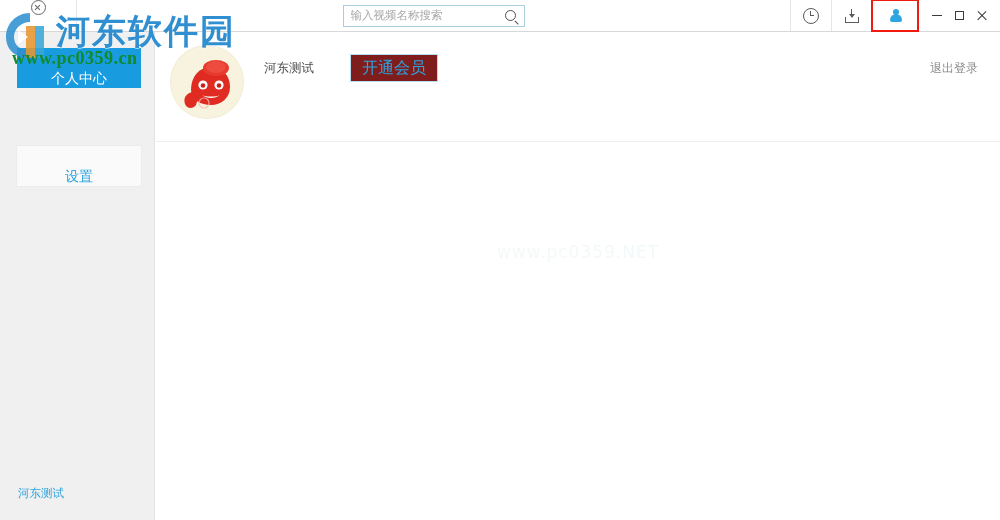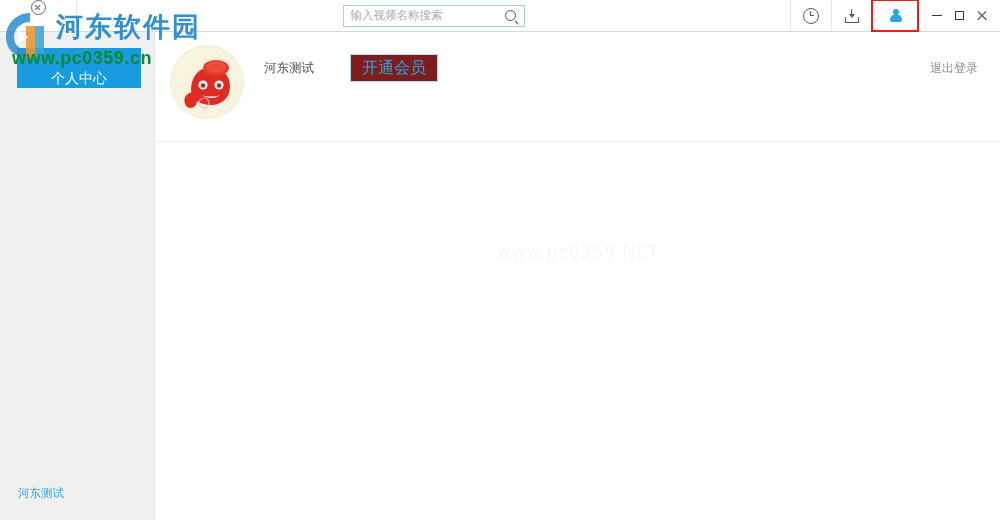--- a/index.html
+++ b/index.html
@@ -396,35 +396,35 @@
   }
   .wm-logo-mark {
     position: absolute;
     left: 2px; top: 8px;
     width: 56px; height: 56px;
     opacity: 0.92;
   }
   .wm-title {
     position: absolute;
     left: 56px; top: 9px;
-    font-size: 27px;
+    font-size: 34px;
     font-weight: bold;
     color: #2f8fd0;
     font-family: Liberation Serif, serif;
     letter-spacing: 2px;
     text-shadow: 0 1px 0 rgba(255,255,255,0.55);
     white-space: nowrap;
   }
   .wm-url {
     position: absolute;
     left: 12px; top: 48px;
     font-size: 18px;
     font-weight: bold;
     color: #0f8a2f;
-    font-family: Liberation Sans, sans-serif;
+    font-family: Liberation Serif, serif;
     letter-spacing: 0.5px;
     white-space: nowrap;
   }
 </style>
 </head>
 <body>
 
 <div id="app">
 
   <div class="header">
@@ -480,20 +480,23 @@
 
   </div>
 
   <div class="sidebar">
 
     <div class="side-item i0 active">
       <span>个人中心</span>
     </div>
 
 
+    <div class="side-item i2">
+      <span>设置</span>
+    </div>
 
     <div class="version-info">河东测试</div>
 
   </div>
 
   <div class="main">
 
     <div class="profile-row">
 
       <div class="avatar">

